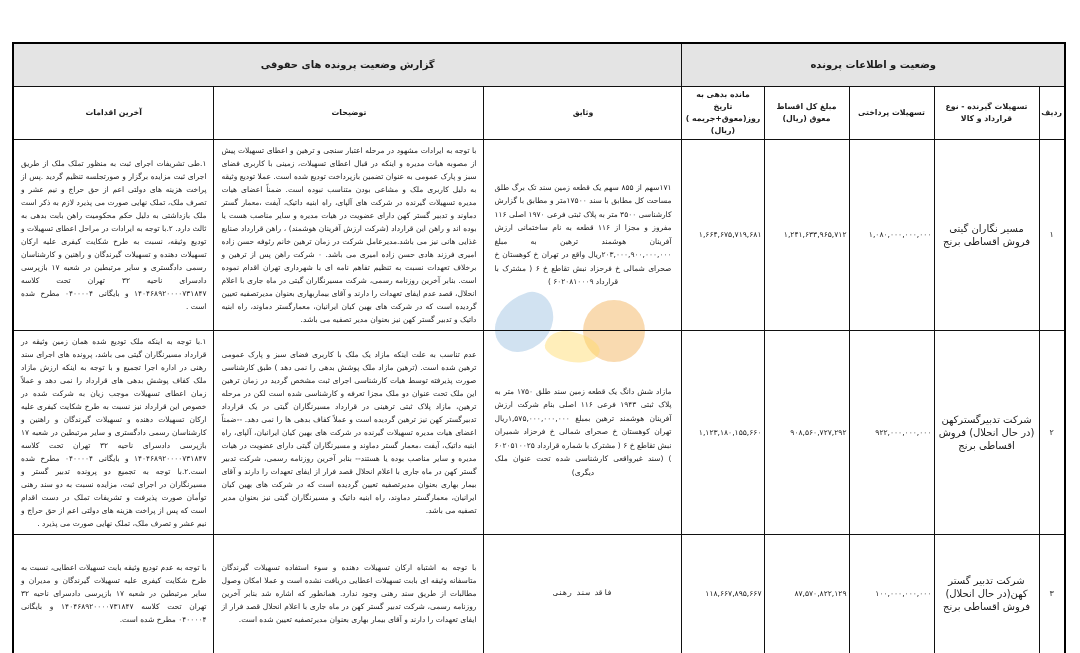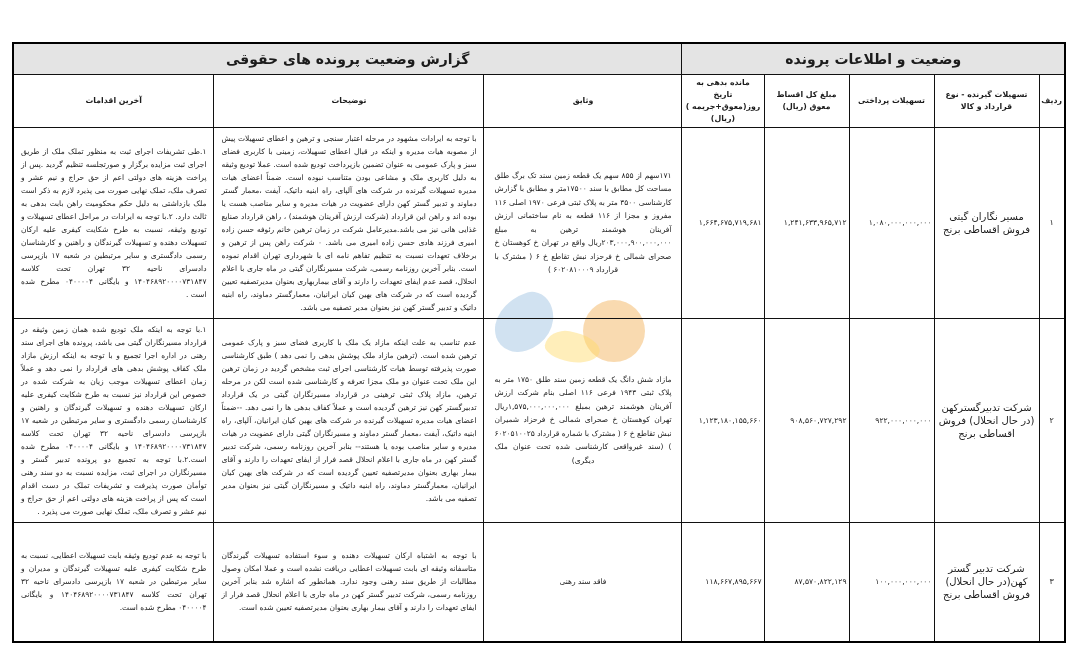--- a/index.html
+++ b/index.html
@@ -59,23 +59,23 @@
   }
   table.report td {
     border: 1px solid #111;
     vertical-align: middle;
     overflow: hidden;
   }
   table.report { border: 2px solid #000; }
   .group-h {
     background: #e4e4e4;
     font-weight: bold;
-    font-size: 14px;
+    font-size: 10px;
     text-align: center;
-    height: 31px;
+    height: 43px;
   }
   .col-h {
     background: #ffffff;
     font-weight: bold;
     font-size: 7.8px;
     line-height: 12px;
     text-align: center;
     height: 47px;
     padding: 2px 3px;
   }
@@ -92,21 +92,21 @@
     text-justify: inter-word;
     padding: 4px 7px;
   }
   .cell-collateral {
     font-size: 7.5px;
     line-height: 13.5px;
     text-align: justify;
     text-align-last: center;
     padding: 4px 10px;
   }
-  .cell-center { text-align: center; text-align-last: center; }
+  .cell-center { text-align: center; text-align-last: center; font-family: Liberation Mono, monospace; }
   .cell-borrower {
     font-size: 10px;
     line-height: 13px;
     text-align: center;
     padding: 2px 4px;
   }
   .rowno { font-size: 8px; text-align: center; }
 </style>
 </head>
 <body>

